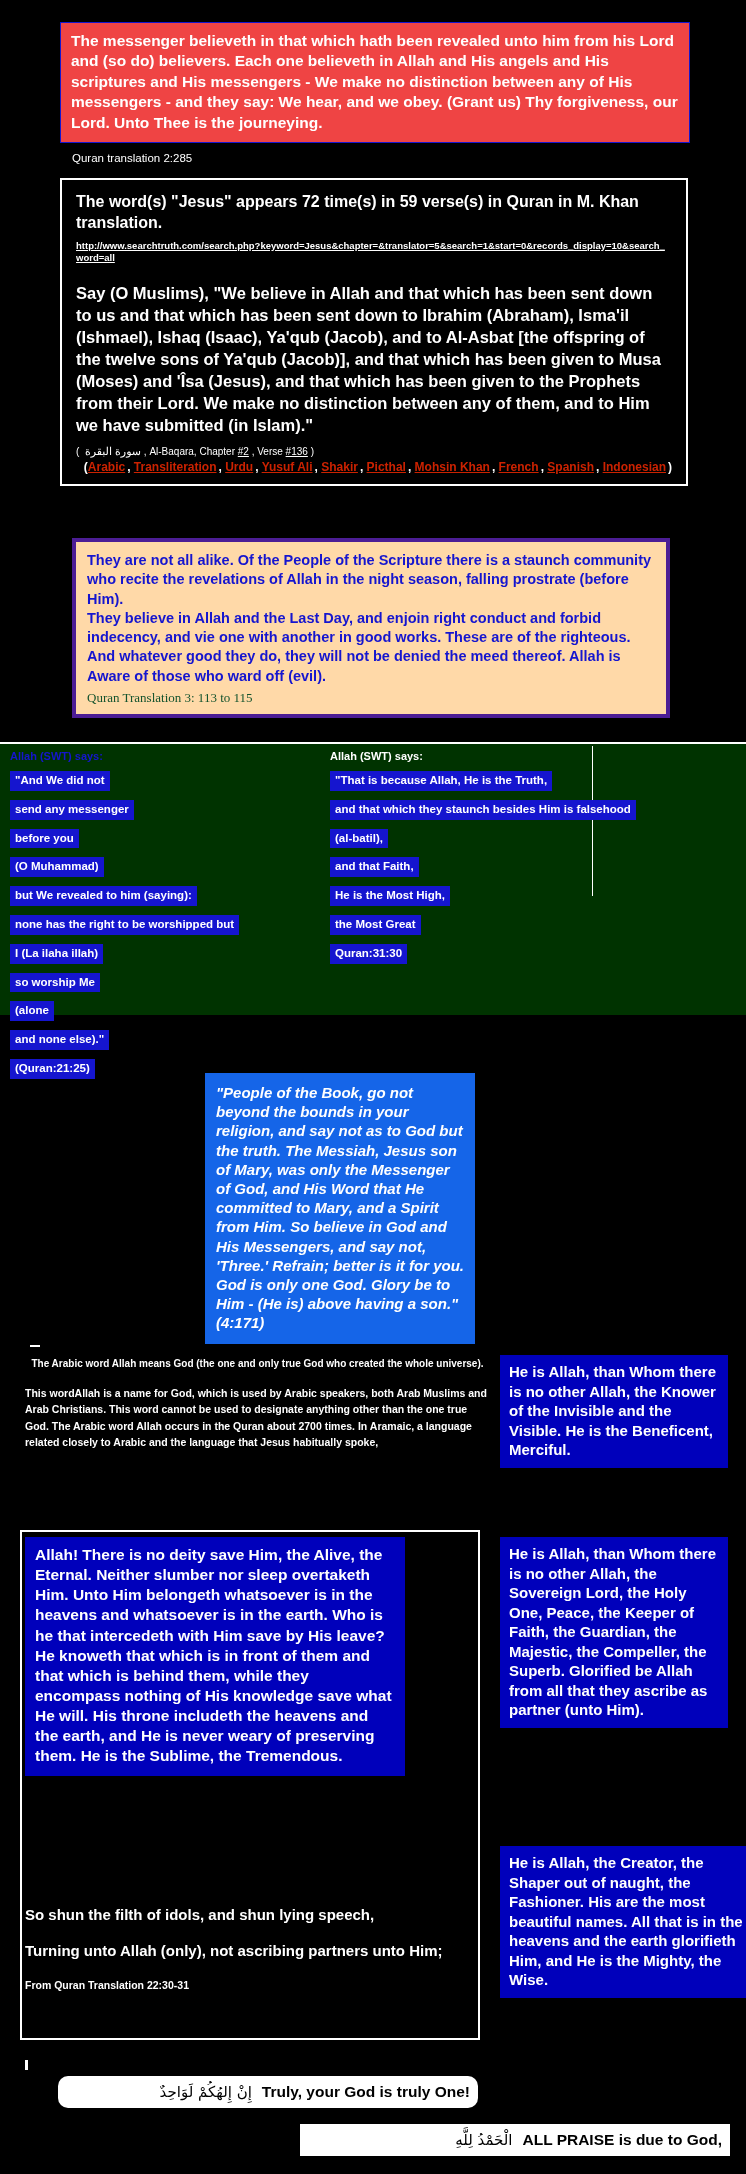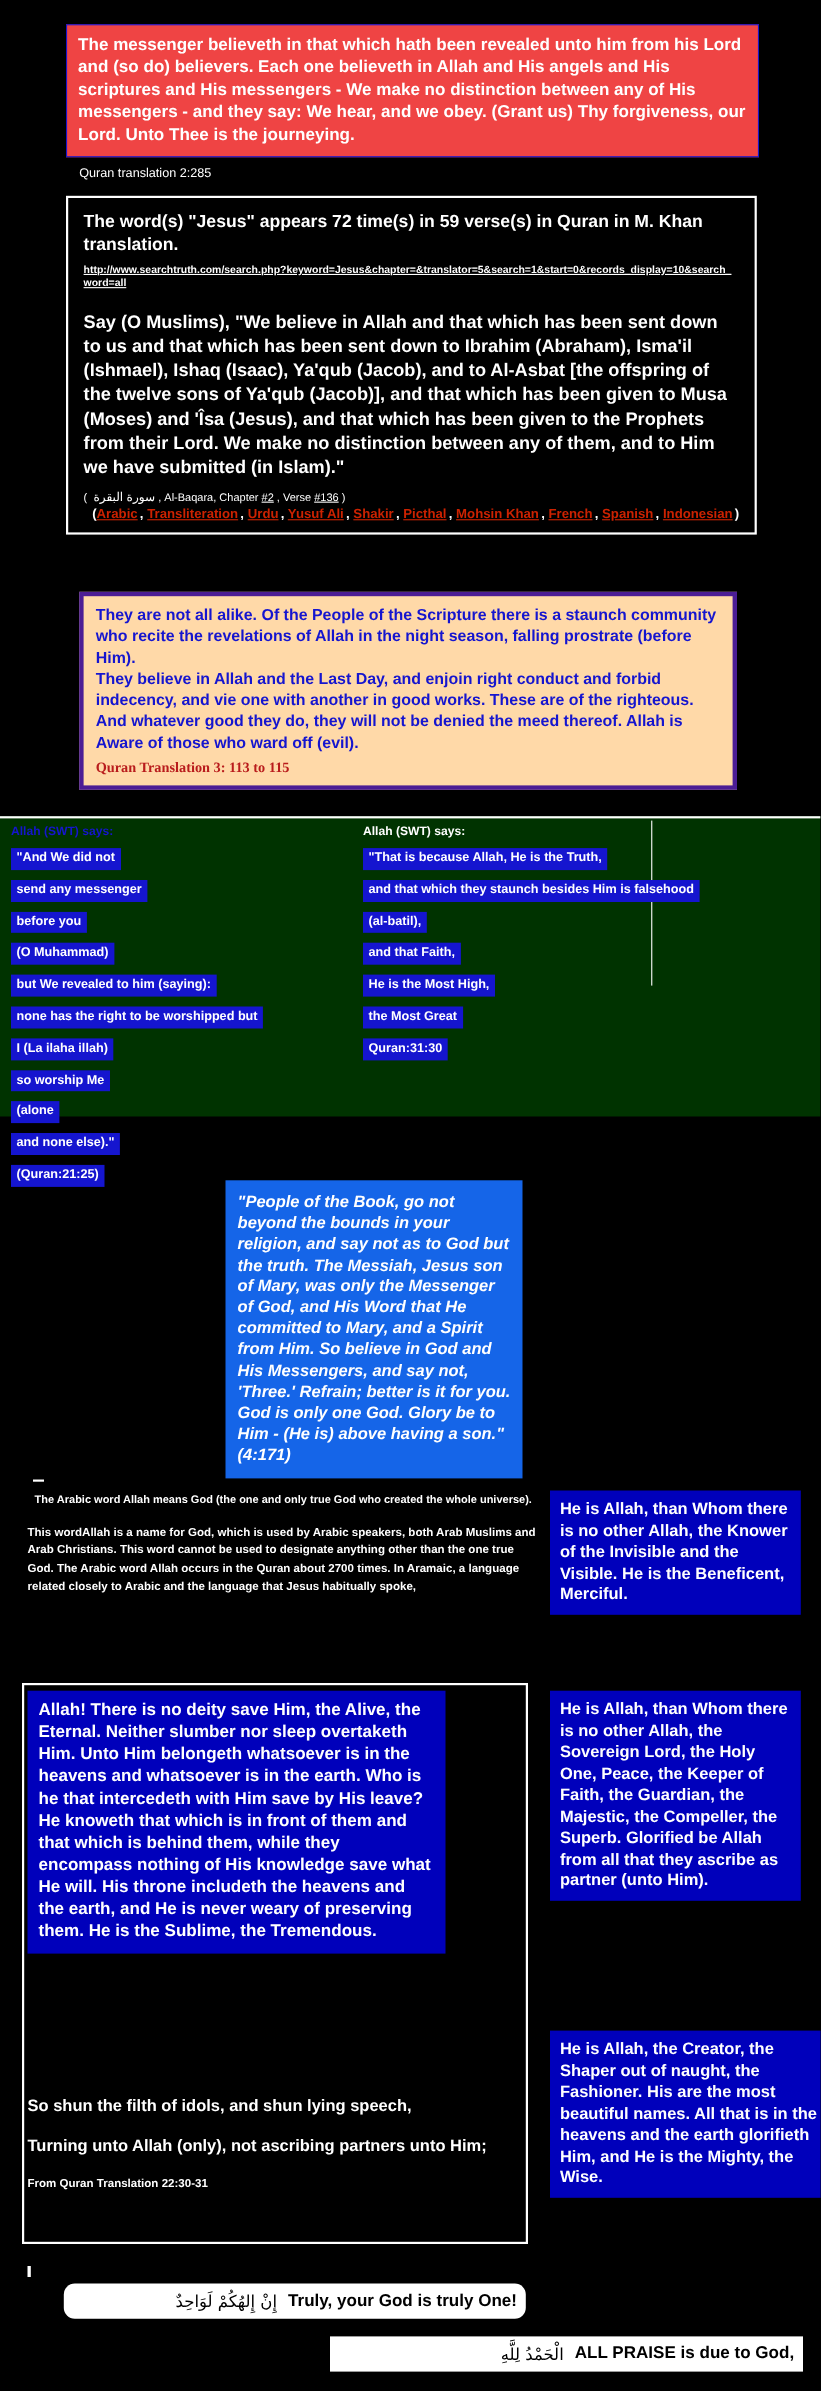--- a/index.html
+++ b/index.html
@@ -59,21 +59,21 @@
   
   .s3{
     position:absolute;left:72px;top:538px;width:598px;
     background:#ffd9a8;border:4px solid #4c1d95;
     padding:9px 11px 8px 11px;box-sizing:border-box;
   }
   .s3 p{
     margin:0;color:#1515cf;font-weight:bold;font-size:14.5px;line-height:1.33;
   }
   .s3 .qcap{
-    margin-top:3px;color:#b91c1c;font-weight:bold;font-size:13px;
+    margin-top:3px;color:#14532d;font-weight:normal;font-size:13px;
     font-family:"Liberation Serif", serif;
   }
 
   
   .s4{position:absolute;left:0;top:742px;width:746px;}
   .greenwrap{position:relative;width:746px;height:273px;background:#003300;}
   .colA{position:absolute;left:10px;top:8px;width:330px;}
   .colB{position:absolute;left:330px;top:8px;width:390px;}
   .hdr{color:#1515cf;font-weight:bold;font-size:11px;margin-bottom:8px;}
   .hdrB{color:#ffffff;font-weight:bold;font-size:11px;margin-bottom:8px;}

